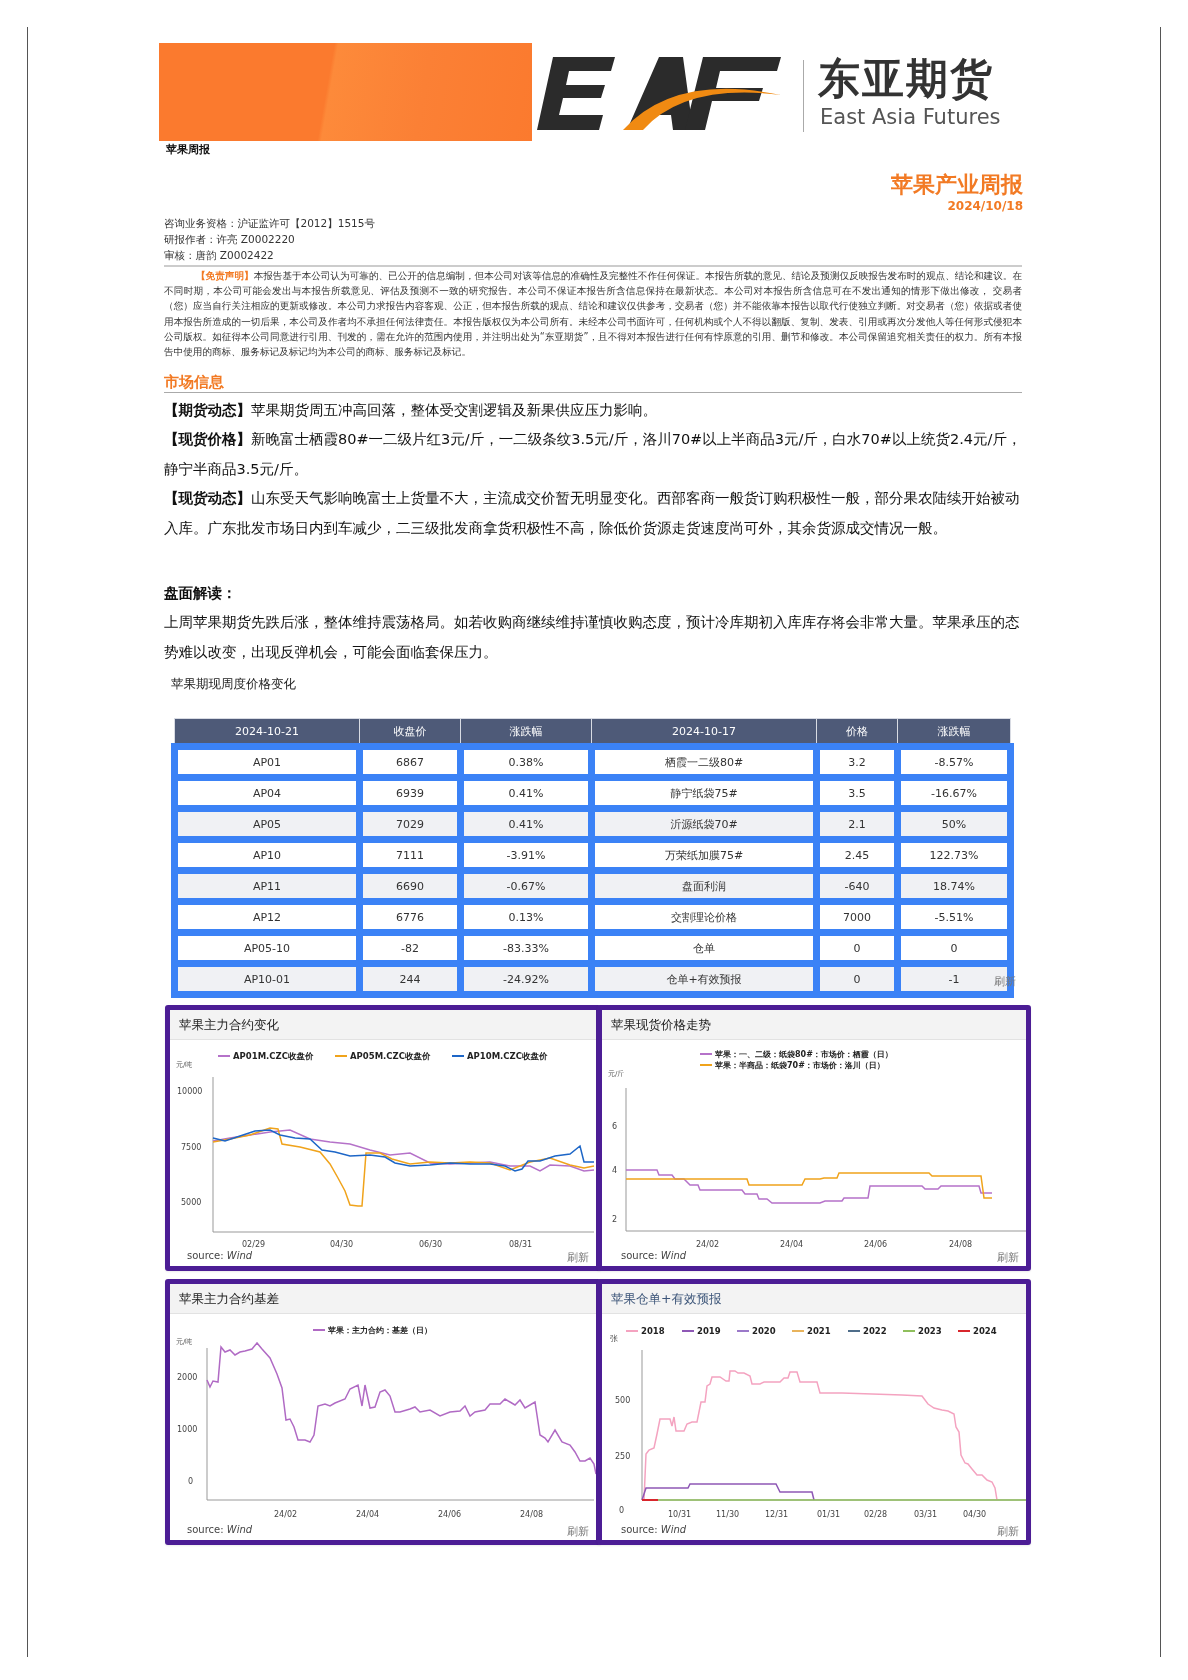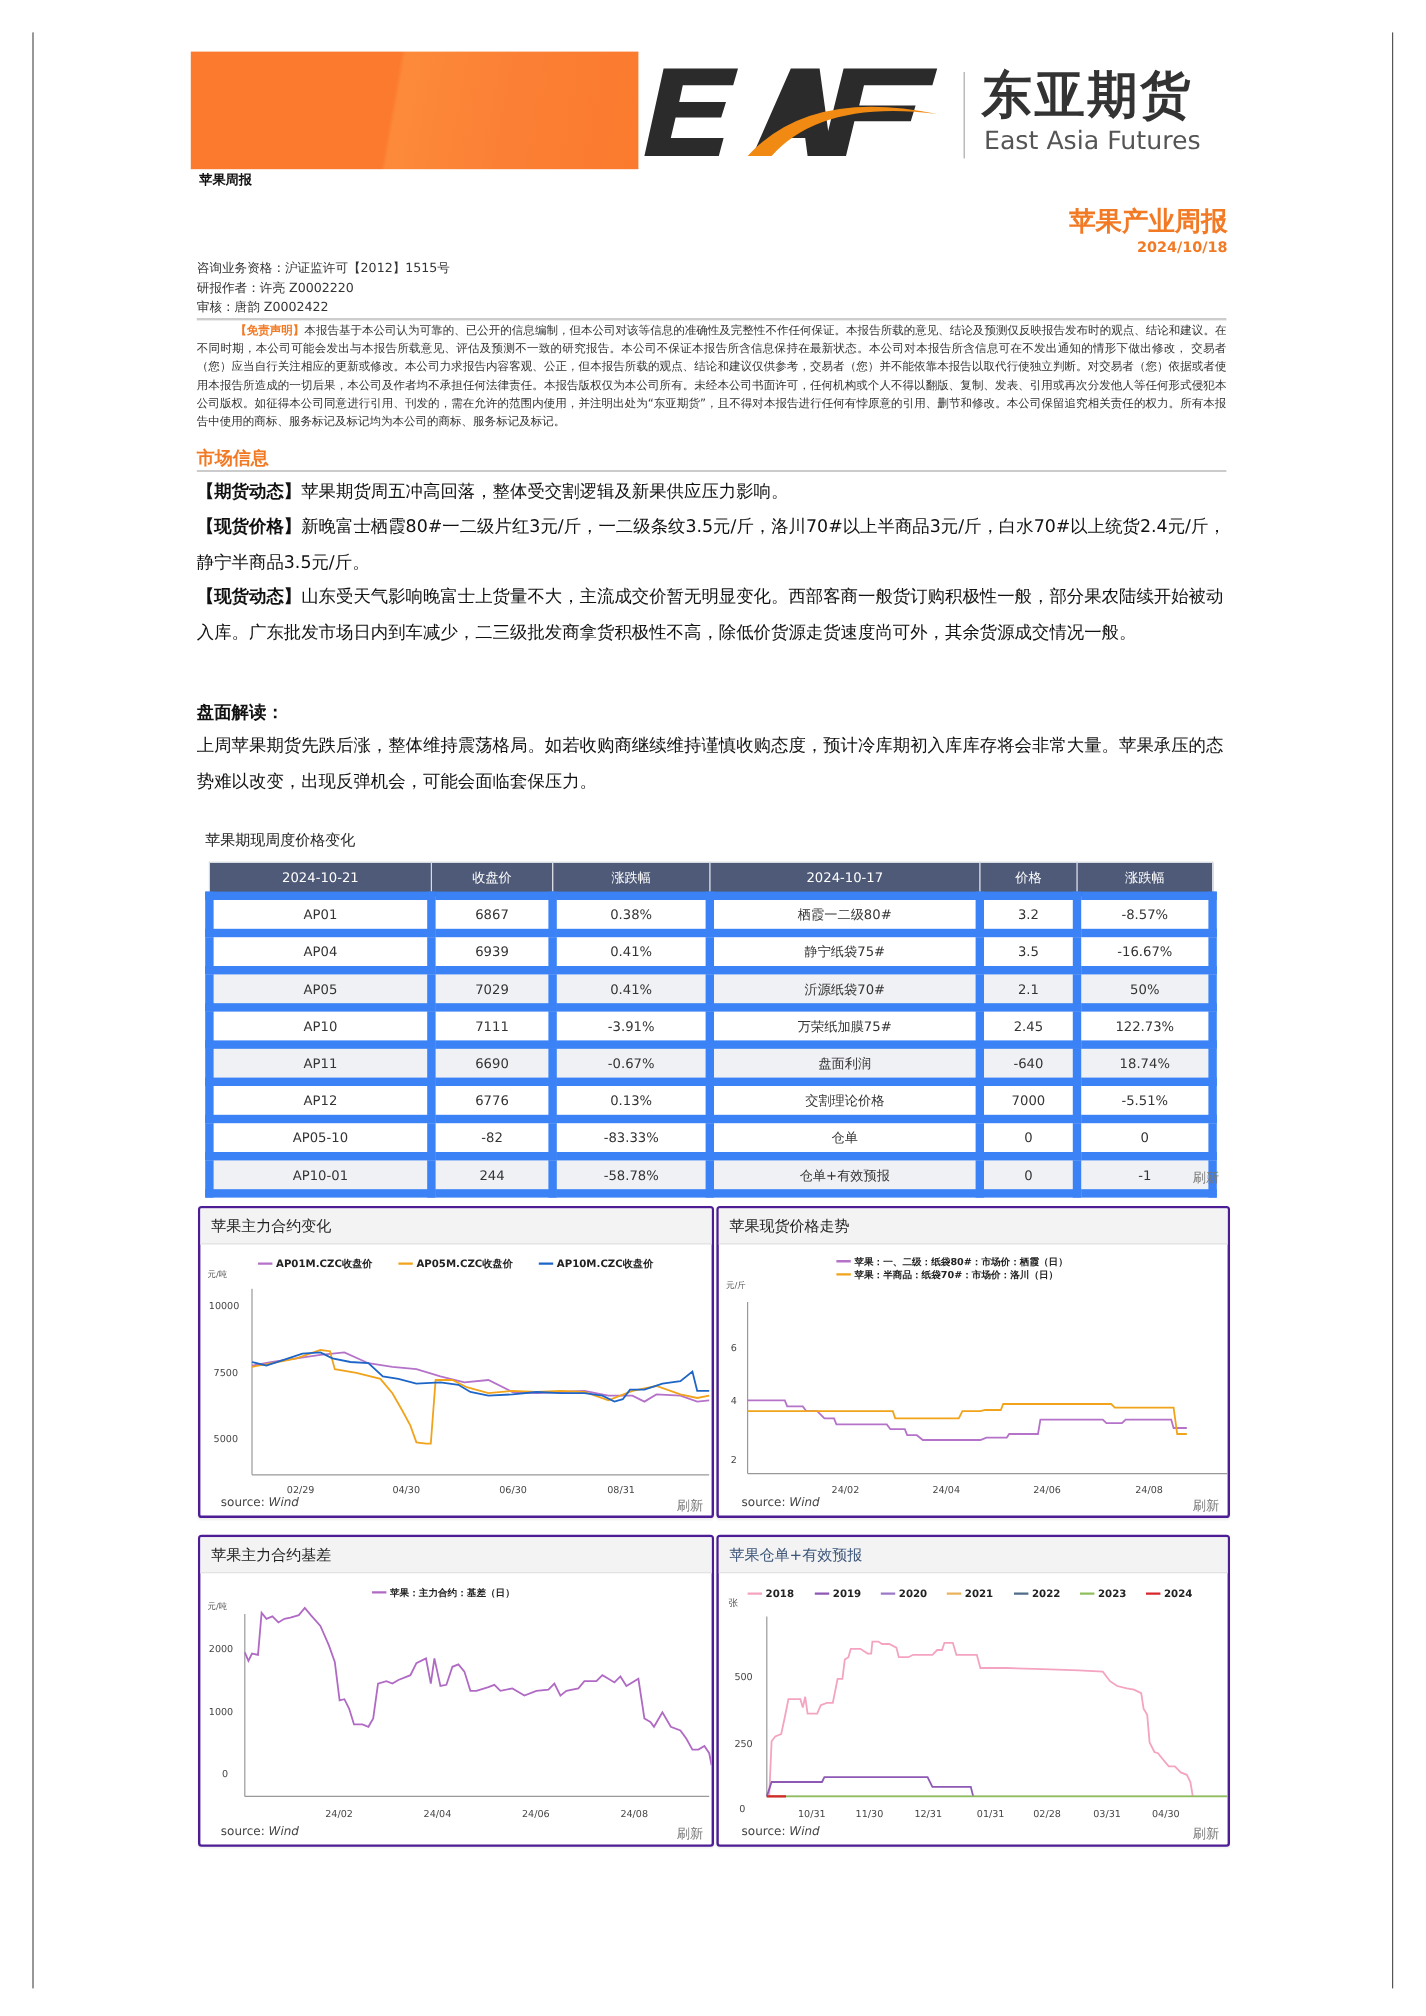--- a/index.html
+++ b/index.html
@@ -15,27 +15,27 @@
   .doc-date{position:absolute;right:165px;top:199px;font-size:12px;font-weight:bold;color:#f27a24;}
   .meta{position:absolute;left:164px;font-size:10.5px;color:#333;}
   .disclaimer-rule{position:absolute;left:164px;top:265px;width:858px;height:2px;background:#ccc;}
   .disclaimer{position:absolute;left:164px;top:268px;width:858px;font-size:9.6px;line-height:15.2px;color:#333;text-align:justify;}
   .disclaimer .tag{color:#f27a24;font-weight:bold;margin-left:32px;}
   .section-title{position:absolute;left:164px;top:373px;font-size:15px;font-weight:bold;color:#f27a24;}
   .section-rule{position:absolute;left:164px;top:392px;width:858px;height:1px;background:#aaa;}
   .para{position:absolute;left:164px;width:858px;font-size:14.5px;line-height:29.5px;color:#111;}
   .para b{font-weight:bold;text-align:center;}
   .sub-title{position:absolute;left:164px;top:584px;font-size:14.5px;font-weight:bold;color:#111;}
-  .table-caption{position:absolute;left:171px;top:676px;font-size:12.5px;color:#222;margin-top:16px;}
+  .table-caption{position:absolute;left:171px;top:676px;font-size:12.5px;color:#222;}
   table.prices{position:absolute;left:171px;top:718px;width:843px;border-collapse:collapse;font-size:11px;}
   table.prices th{background:#4e5a78;color:#fff;font-weight:normal;height:22px;border:1px solid #d8dbe3;margin-left:14px;}
   table.prices td{text-align:center;height:22px;border:7px solid #3b82f6;color:#333;}
   table.prices tr.alt td{background:#f0f1f4;}
   .refresh{font-size:11px;color:#777;position:absolute;}
-  .card{position:absolute;border:2px solid #4c1d95;border-radius:3px;background:#fff;box-shadow:0 1px 2px rgba(0,0,0,.08);}
+  .card{position:absolute;border:5px solid #4c1d95;border-radius:3px;background:#fff;box-shadow:0 1px 2px rgba(0,0,0,.08);}
   .card-head{height:29px;background:#f3f3f3;border-bottom:1px solid #e2e2e2;font-size:12.5px;line-height:29px;padding-left:9px;color:#222;}
   .card-head.blue{color:#3b5478;}
   .card svg{position:absolute;left:0;top:30px;}
   .src{position:absolute;font-size:10px;color:#444;}
   .src i{font-style:italic;}
 </style>
 </head>
 <body>
 
 <div class="page-rule" style="left:27px"></div>
@@ -138,21 +138,21 @@
         <td>AP05-10</td>
         <td>-82</td>
         <td>-83.33%</td>
         <td>仓单</td>
         <td>0</td>
         <td>0</td>
       </tr>
     <tr class="alt">
         <td>AP10-01</td>
         <td>244</td>
-        <td>-58.78%</td>
+        <td>-24.92%</td>
         <td>仓单+有效预报</td>
         <td>0</td>
         <td>-1</td>
       </tr>
   </tbody>
 </table>
 <div class="refresh" style="left:994px;top:974px">刷新</div>
 
 <div class="card" style="left:165px;top:1005px;width:426px;height:256px">
   <div class="card-head">苹果主力合约变化</div>

